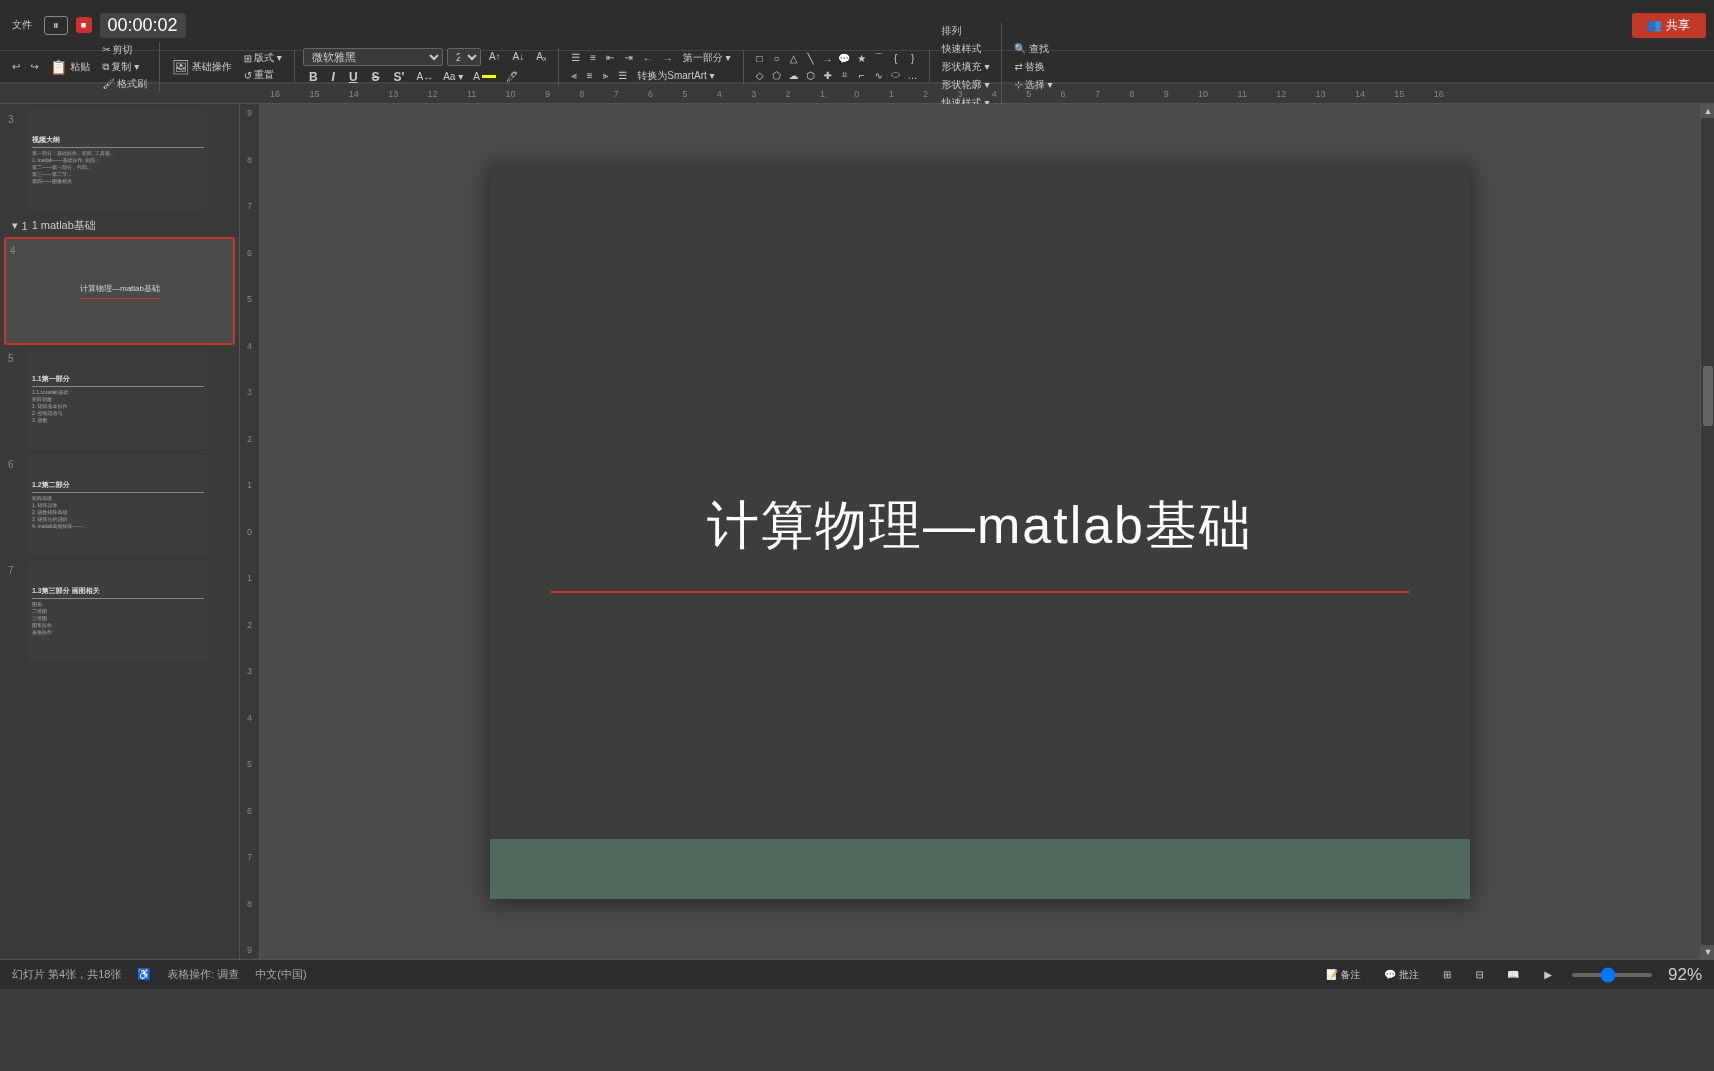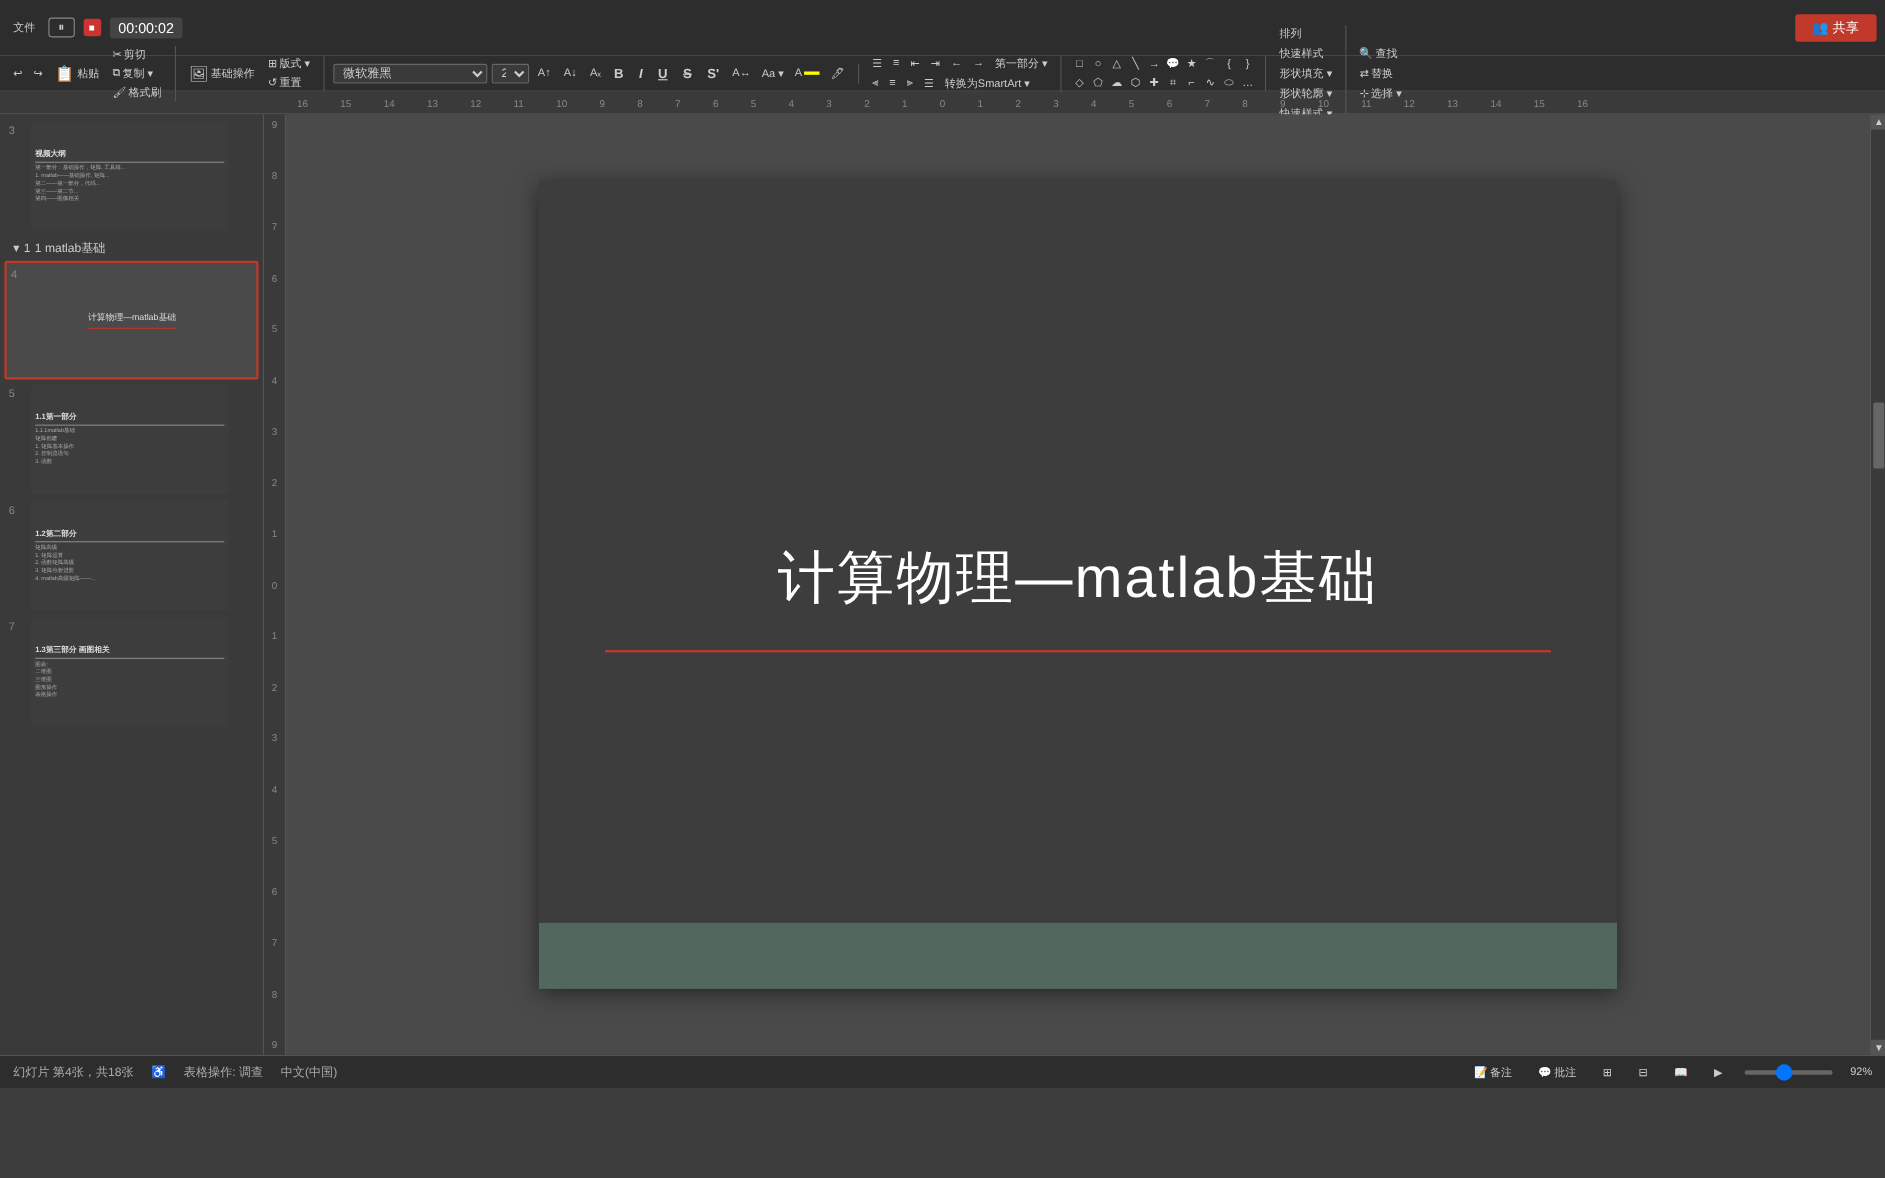--- a/index.html
+++ b/index.html
@@ -5,21 +5,21 @@
     * { box-sizing: border-box; margin: 0; padding: 0; }
     body { font-family: 'Microsoft YaHei', 'SimHei', Arial, sans-serif; background: #3c3c3c; color: #ccc; font-size: 12px; overflow: hidden; width: 1714px; height: 1071px; }
 
     
     .top-bar { display: flex; align-items: center; background: #2d2d2d; height: 51px; padding: 0 8px; border-bottom: 1px solid #444; }
     .menu-items { display: flex; gap: 2px; }
     .menu-item { padding: 4px 8px; color: #ccc; cursor: pointer; border-radius: 3px; font-size: 12px; }
     .record-controls { display: flex; align-items: center; gap: 8px; margin-left: 8px; }
     .pause-btn { background: none; border: 1px solid #888; color: #ccc; padding: 2px 8px; cursor: pointer; border-radius: 3px; font-size: 11px; display: flex; align-items: center; gap: 4px; }
     .record-indicator { width: 16px; height: 16px; background: #cc3333; border-radius: 3px; display: flex; align-items: center; justify-content: center; }
-    .timer { color: #fff; font-size: 13px; background: #444; padding: 2px 8px; border-radius: 3px; }
+    .timer { color: #fff; font-size: 18px; background: #444; padding: 2px 8px; border-radius: 3px; }
     .share-btn { margin-left: auto; background: #c0392b; color: white; border: none; padding: 4px 16px; border-radius: 3px; cursor: pointer; font-size: 12px; }
 
     
     .ruler { background: #3a3a3a; height: 20px; border-bottom: 1px solid #555; display: flex; align-items: center; padding: 0 270px 0 270px; overflow: hidden; }
     .ruler-numbers { display: flex; flex: 1; justify-content: space-between; font-size: 9px; color: #888; }
 
     
     .main-layout { display: flex; height: calc(1071px - 36px - 130px - 20px - 30px); }
 
     
@@ -45,21 +45,21 @@
     
     .right-scroll { width: 14px; background: #3a3a3a; border-left: 1px solid #555; display: flex; flex-direction: column; }
     .scroll-btn { background: #555; border: none; color: #ccc; width: 14px; height: 14px; cursor: pointer; display: flex; align-items: center; justify-content: center; font-size: 9px; }
     .scroll-track { flex: 1; background: #3a3a3a; position: relative; }
     .scroll-thumb { background: #666; width: 10px; height: 60px; position: absolute; top: 30%; left: 2px; border-radius: 2px; }
 
     
     .bottom-bar { background: #2d2d2d; height: 30px; display: flex; align-items: center; padding: 0 12px; border-top: 1px solid #555; gap: 16px; font-size: 11px; color: #aaa; }
     .bottom-right { margin-left: auto; display: flex; align-items: center; gap: 16px; }
     .zoom-slider { width: 80px; height: 4px; background: #666; border-radius: 2px; appearance: none; cursor: pointer; }
-    .zoom-value { color: #ccc; font-size: 10px; }
+    .zoom-value { color: #ccc; font-size: 17px; }
 
     
     .slides-panel::-webkit-scrollbar { width: 6px; }
     .slides-panel::-webkit-scrollbar-track { background: #3a3a3a; }
     .slides-panel::-webkit-scrollbar-thumb { background: #666; border-radius: 3px; }
     .slide-thumb-dark { background: #3d3d3d; }
 
     .thumb-title { font-size: 7px; color: #ddd; font-weight: bold; margin-bottom: 2px; }
     .thumb-line { height: 1px; background: #888; margin: 2px 0; }
     .thumb-content { font-size: 5px; color: #aaa; line-height: 1.4; }
@@ -139,21 +139,21 @@
           <span>⊞</span>
           <span>版式 ▾</span>
         </button>
         <button class="sm-btn">
           <span>↺</span>
           <span>重置</span>
         </button>
       </div>
     </div>
 
-    <div style="display:flex;flex-direction:row;gap:2px;border-right:1px solid #555;padding-right:8px;margin-right:8px;">
+    <div style="display:flex;flex-direction:column;gap:2px;border-right:1px solid #555;padding-right:8px;margin-right:8px;">
       <div style="display:flex;align-items:center;gap:4px;">
         <select class="combo-box" style="width:140px;">
           <option>微软雅黑</option>
         </select>
         <select class="combo-box" style="width:34px;">
           <option>20</option>
         </select>
         <button class="sm-btn">A↑</button>
         <button class="sm-btn">A↓</button>
         <button class="sm-btn">Aₓ</button>

